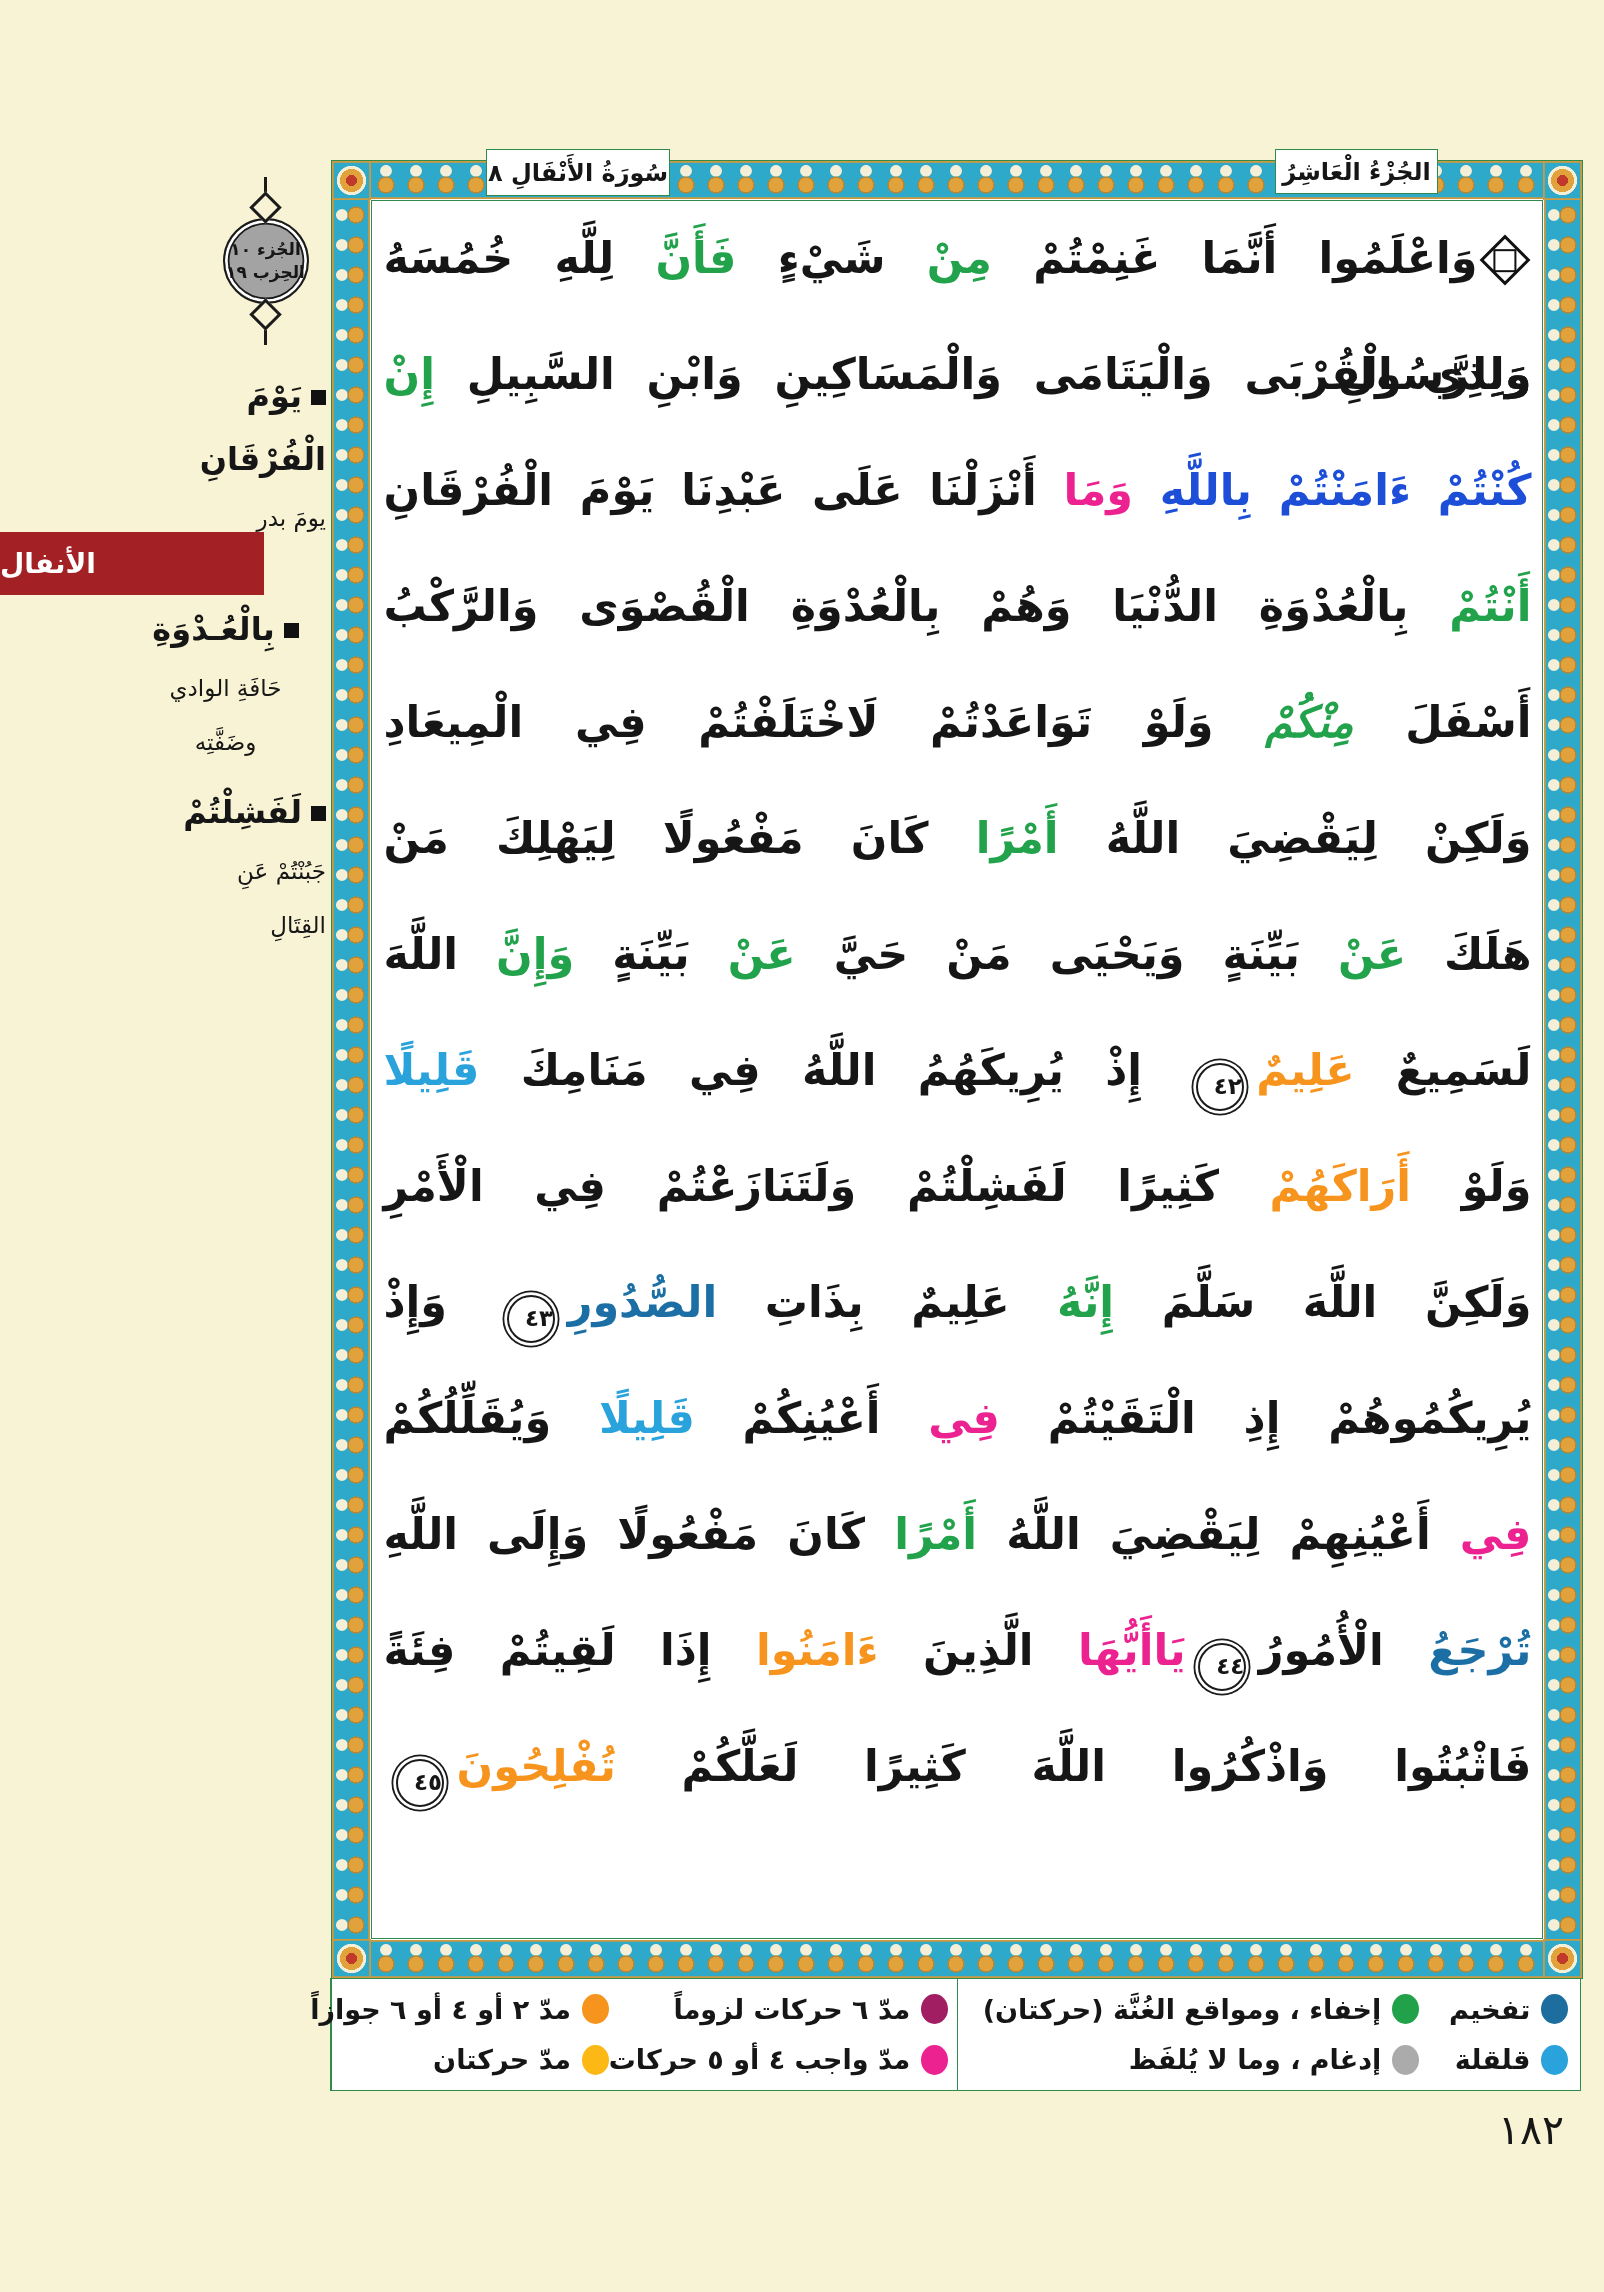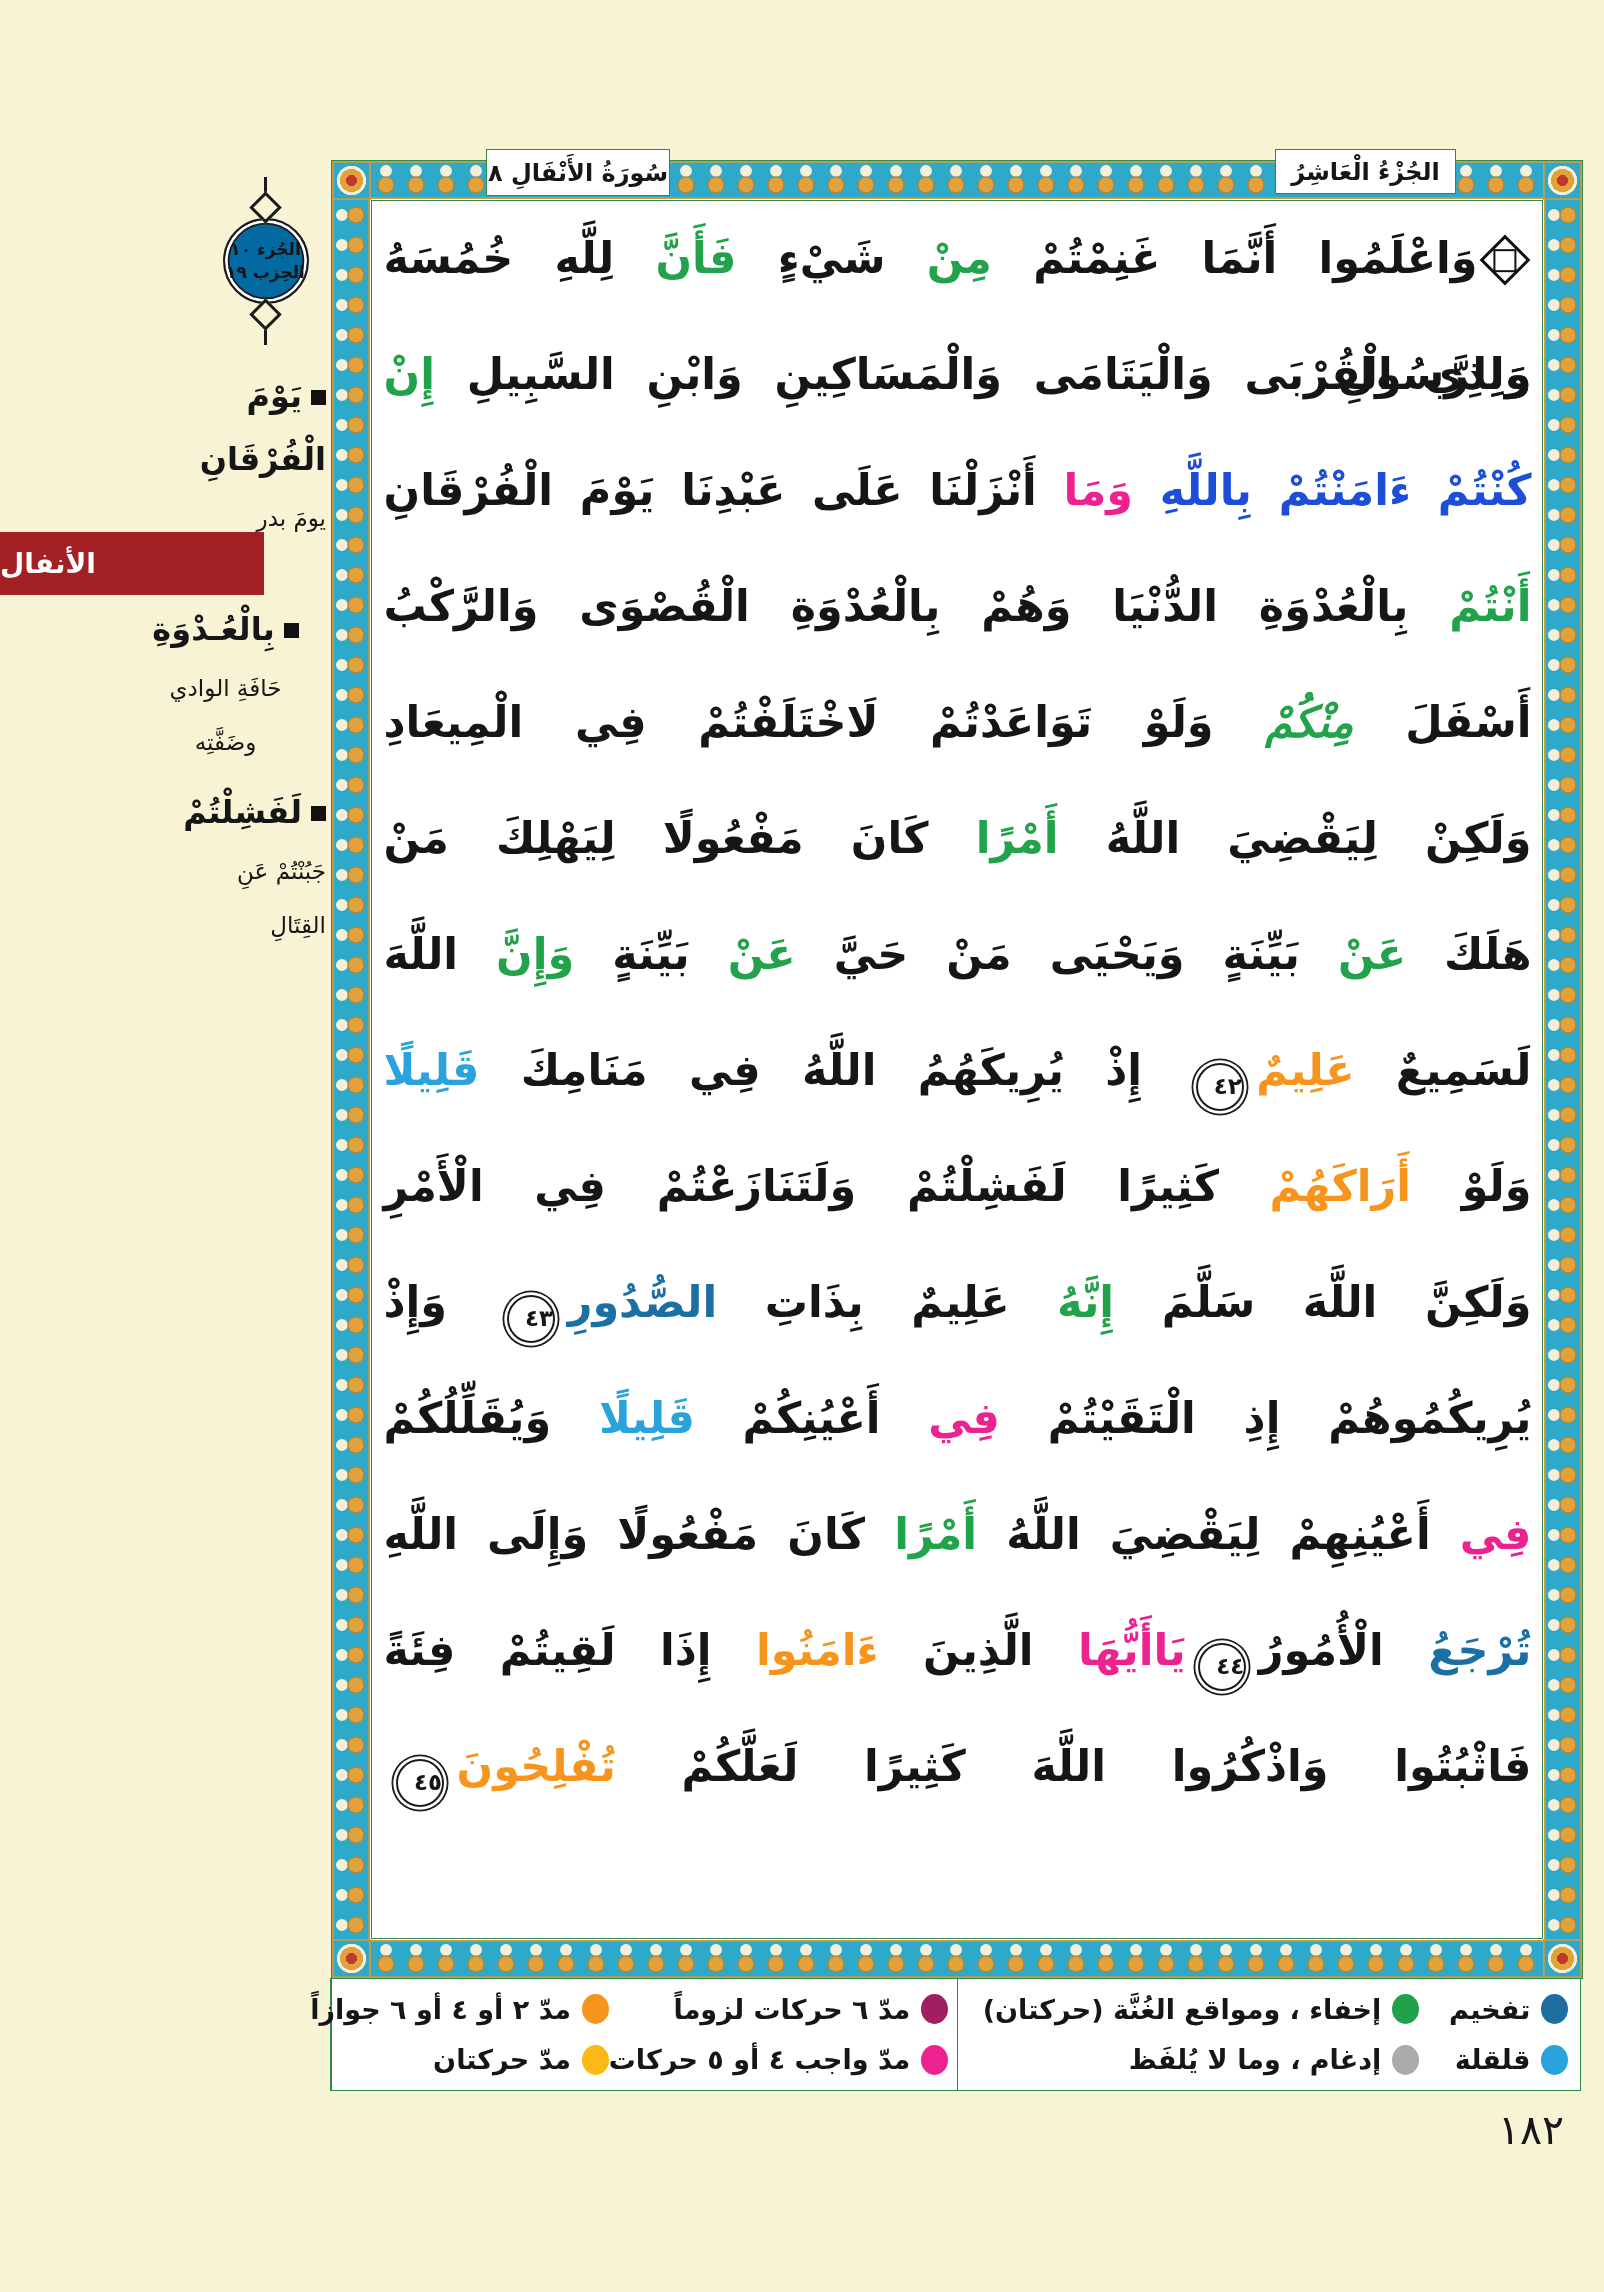--- a/index.html
+++ b/index.html
@@ -50,38 +50,38 @@
     border:1.8px solid #2F8A4E;
   }
 
   
   .head-box {
     position:absolute; background:#fff; border:1.8px solid #2F8A4E;
     display:flex; align-items:center; justify-content:center;
     font-weight:bold; font-size:24px; z-index:5; direction:rtl;
   }
   .surah-box { left:486px; top:149px; width:184px; height:47px; }
-  .juz-box   { left:1275px; top:149px; width:181px; height:45px; }
+  .juz-box   { left:1275px; top:149px; width:163px; height:45px; }
 
   
   .medallion {
     position:absolute; left:219px; top:177px; width:93px; height:195px;
     display:flex; flex-direction:column; align-items:center; z-index:4;
   }
   .med-stem { width:2.7px; height:16px; background:#1b1b1b; }
   .med-knot {
     width:23px; height:23px; border:3.1px solid #1b1b1b; transform:rotate(45deg);
     margin:2.7px 0; background:#F8F3D4;
   }
   .med-circle {
     width:86px; height:86px; border:2.7px solid #1b1b1b; border-radius:50%;
     box-shadow:inset 0 0 0 2.7px #fff, inset 0 0 0 4.5px #1b1b1b;
     display:flex; flex-direction:column; align-items:center; justify-content:center;
     direction:rtl; font-size:17px; font-weight:bold; line-height:23px;
-    background:#0369a1; margin:-3.6px 0;
+    background:#a3a3a3; margin:-3.6px 0;
   }
 
   
   .notes { position:absolute; left:125px; width:201px; direction:rtl; text-align:right; z-index:3; }
   .note-0 { top:365px; } .note-1 { top:598px;text-align:center; } .note-2 { top:781px; }
   .note-line { display:block; }
   .note-line.big  { font-size:32px; font-weight:bold; line-height:63px; }
   .note-line.small{ font-size:23px; line-height:54px; }
   .sq { display:inline-block; width:15px; height:15px; background:#111; margin-left:9px; vertical-align:1.8px; }
 

